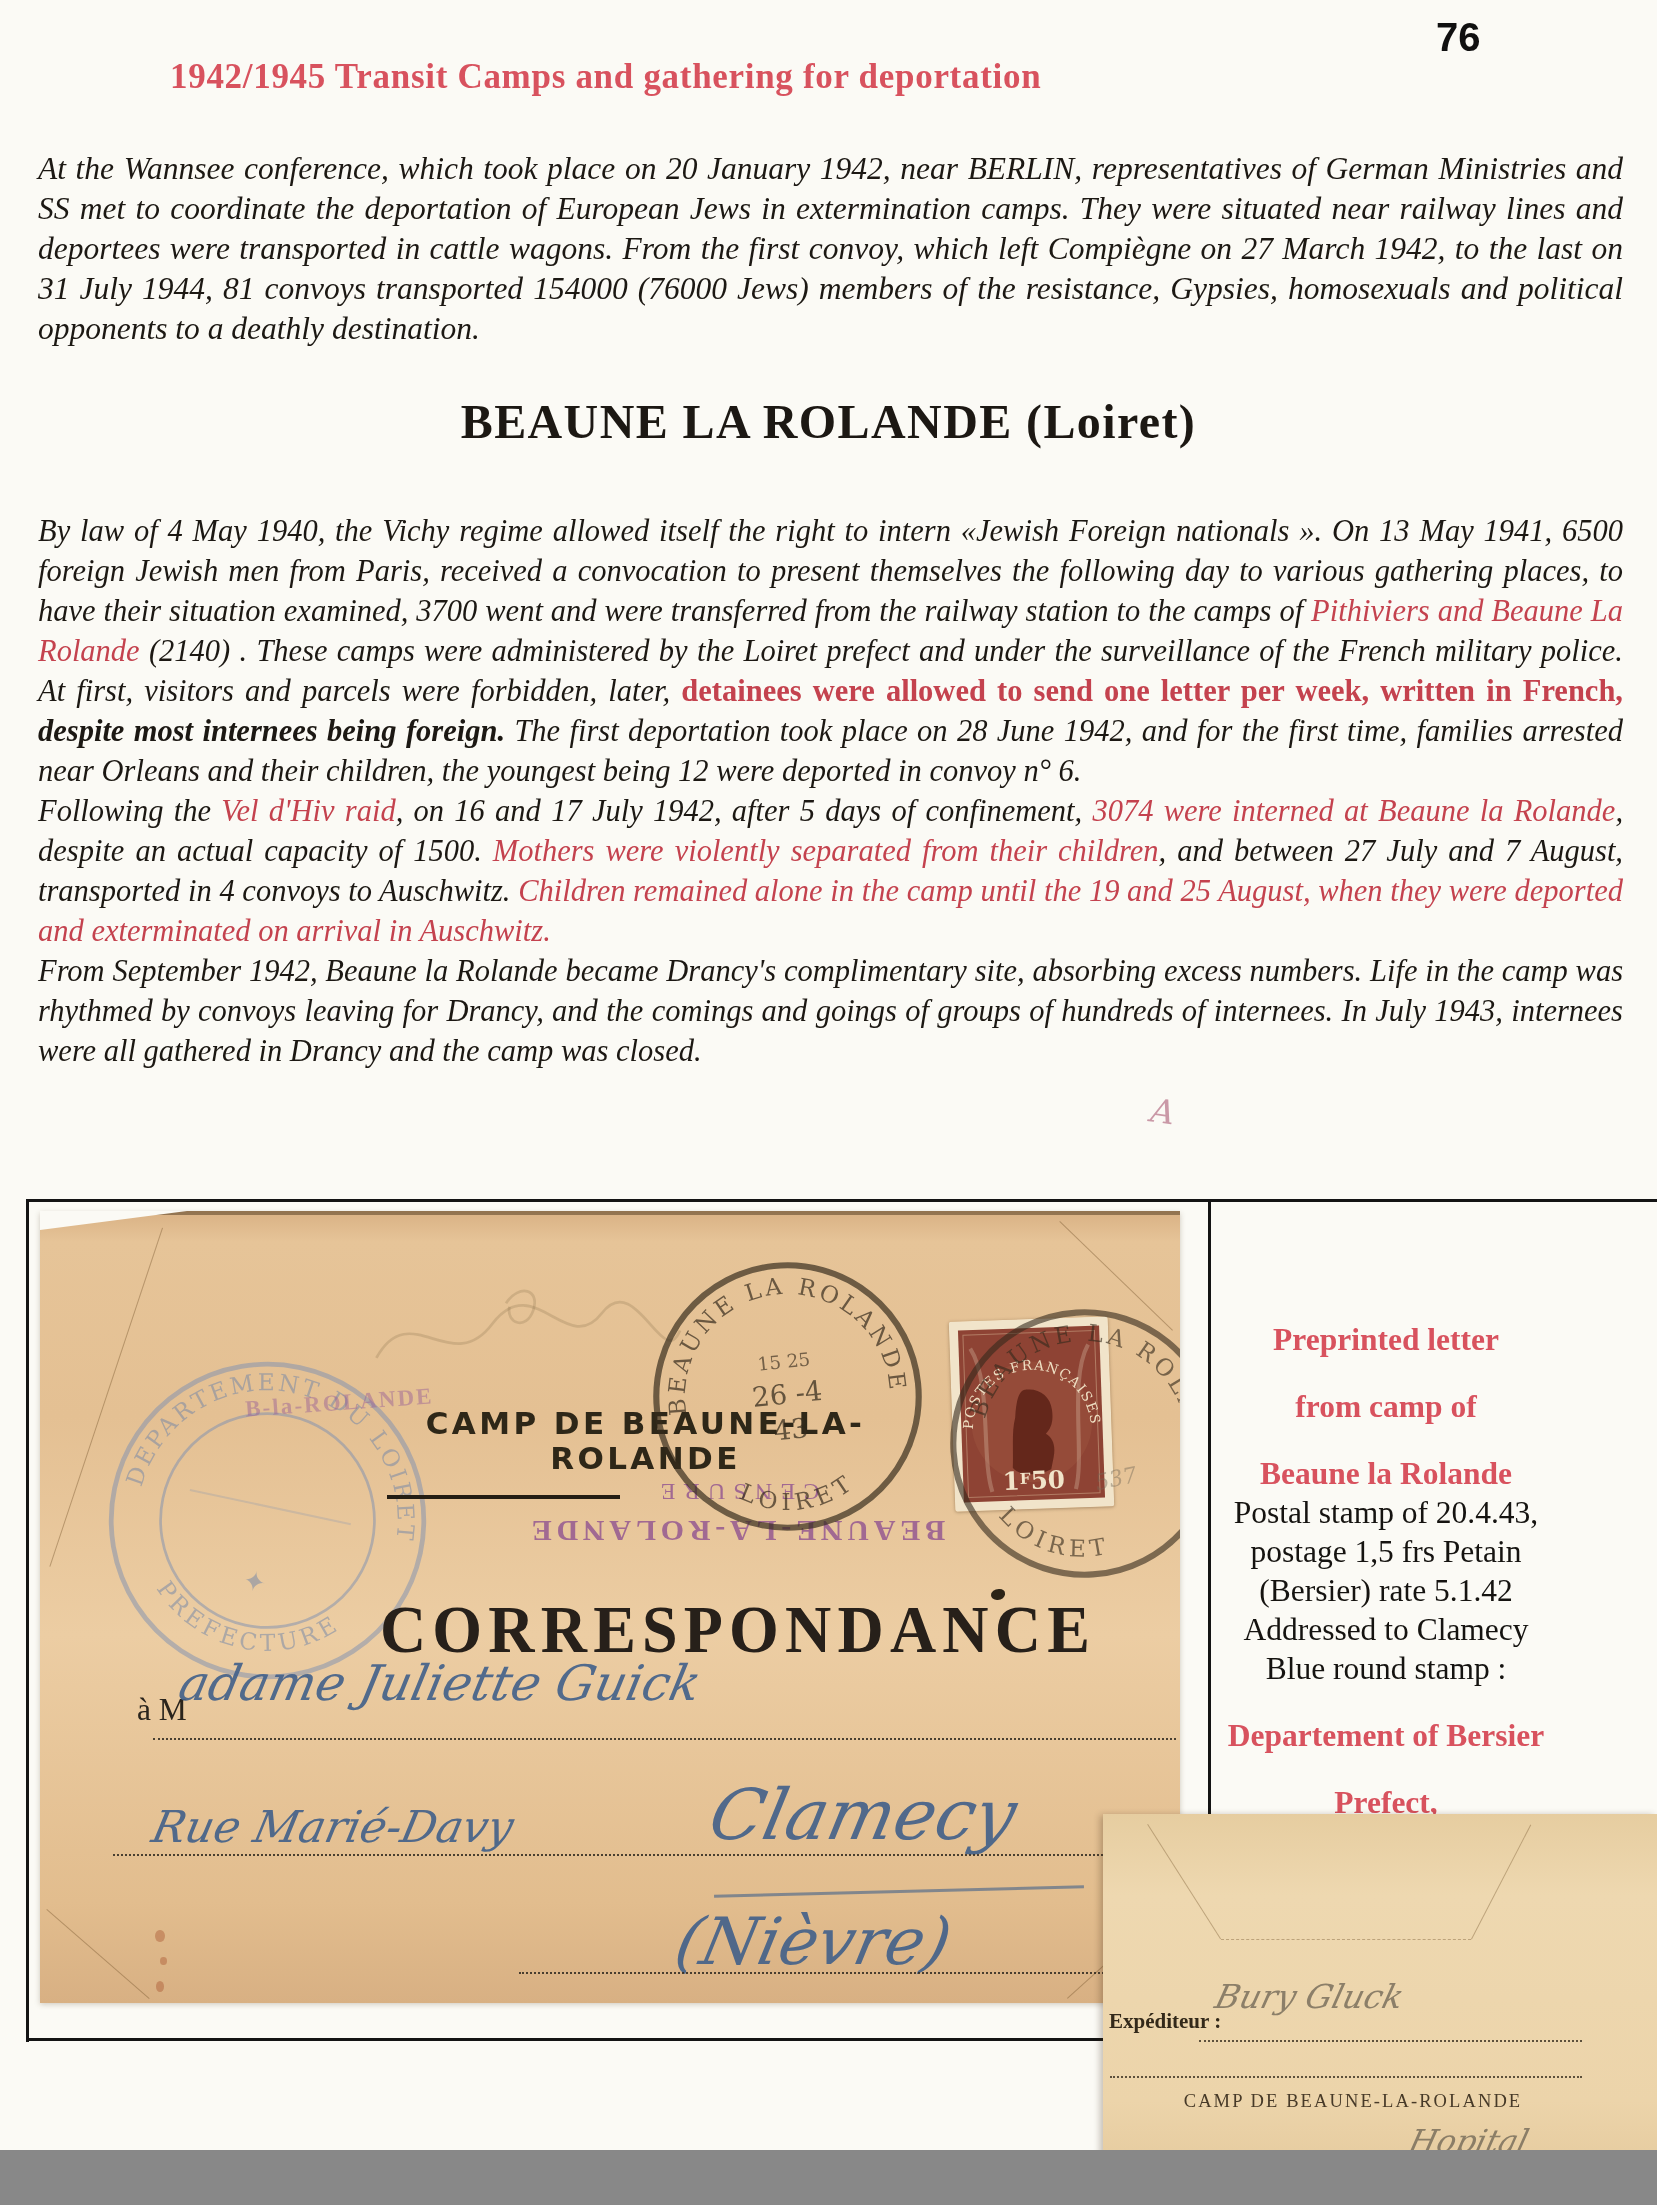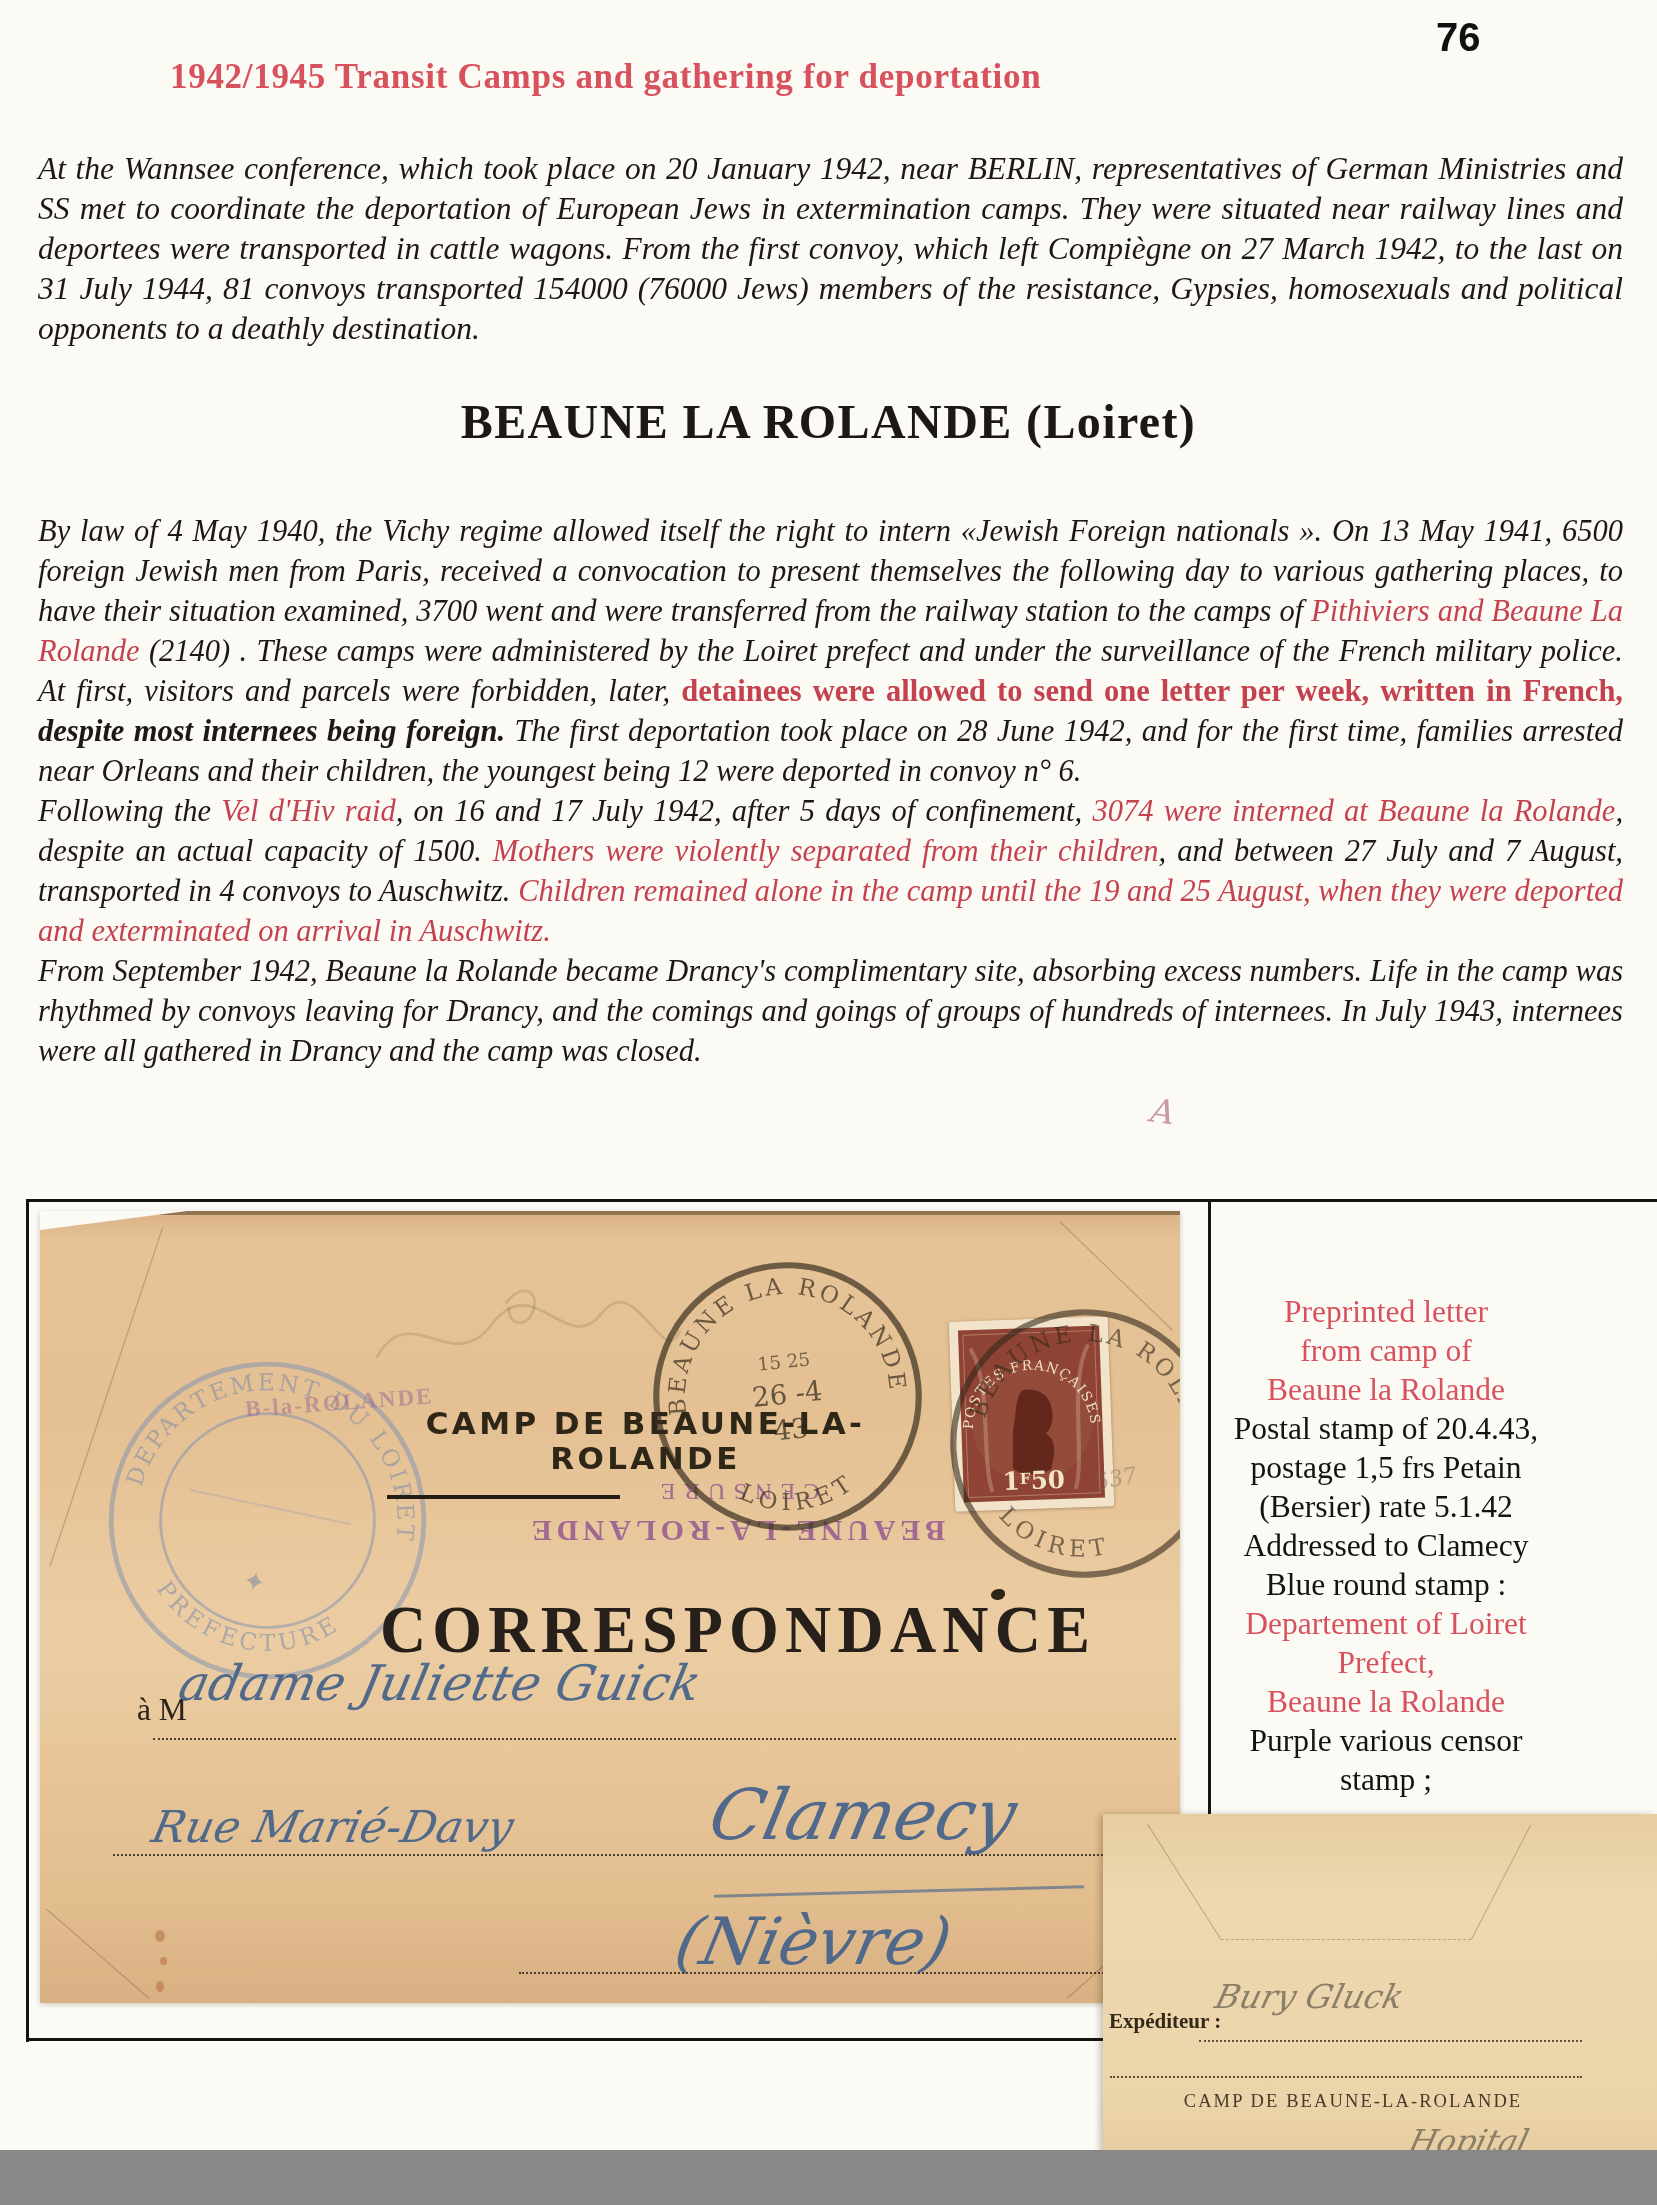--- a/index.html
+++ b/index.html
@@ -48,21 +48,21 @@
   #city-hw{left:671px;top:563px;font-size:70px;opacity:.9;}
   #city-underline{left:674px;top:679px;width:370px;height:0;border-top:3.4px solid rgba(65,96,138,.6);transform:rotate(-1.5deg);}
   #dept-hw{left:637px;top:693px;font-size:65px;opacity:.9;}
   #blot{left:951px;top:378px;width:13.7px;height:11px;background:#2c2417;border-radius:60% 40% 55% 45%;}
   #pencil537{left:1055px;top:255px;font-size:22px;transform:rotate(-12deg);opacity:.55;}
   #stamp{left:912px;top:108px;width:159px;height:190px;transform:rotate(-2deg);
      box-shadow:0 0.7px 3.4px rgba(60,40,20,.4);border-radius:2.1px;}
   .stain{position:absolute;background:rgba(158,62,30,.35);border-radius:50%;}
   
   #caption{left:1215px;top:1292px;width:342px;text-align:center;font-size:31.5px;line-height:39px;color:#151310;}
-  #caption .red{color:var(--titlered);font-weight:400;}
+  #caption .red{color:var(--titlered);font-weight:700;margin-top:28px;}
   #annotA{left:1151px;top:1092px;font-size:33px;color:rgba(186,120,140,.75);transform:rotate(8deg);}
   
   #card{left:1103px;top:1814px;width:554px;height:372px;
      background:linear-gradient(180deg,#e6cda0 0,#eed8b0 82px,#ecd4aa 287px,#e4c99c 372px);
      box-shadow:-2.7px 1.4px 6.8px rgba(60,40,20,.3);}
   #card .dotline{border-bottom:2.1px dotted rgba(56,46,32,.8);}
   .foldline{position:absolute;height:0;border-top:1.4px solid rgba(150,120,80,.55);transform-origin:0 0;}
   .folddash{position:absolute;height:0;border-top:1.4px dashed rgba(150,120,80,.55);}
   #exp-label{left:6px;top:195px;font-weight:700;font-size:21px;color:#33291a;}
   #exp-hw{left:113px;top:163px;font-size:33px;}
@@ -214,21 +214,21 @@
 
   <div class="abs" id="caption">
     <div class="red">Preprinted letter</div>
     <div class="red">from camp of</div>
     <div class="red">Beaune la Rolande</div>
     <div>Postal stamp of 20.4.43,</div>
     <div>postage  1,5 frs Petain</div>
     <div>(Bersier) rate 5.1.42</div>
     <div>Addressed to Clamecy</div>
     <div>Blue round stamp :</div>
-    <div class="red">Departement of Loiret</div>
+    <div class="red">Departement of Bersier</div>
     <div class="red">Prefect,</div>
     <div class="red">Beaune la Rolande</div>
     <div>Purple various censor</div>
     <div>stamp ;</div>
   </div>
 
   <div class="abs" id="card">
     <div class="foldline" style="left:45px;top:9.6px;width:136px;transform:rotate(57.5deg);"></div>
     <div class="folddash" style="left:118px;top:125px;width:250px;"></div>
     <div class="foldline" style="left:368px;top:125px;width:129px;transform:rotate(-62.6deg);"></div>

